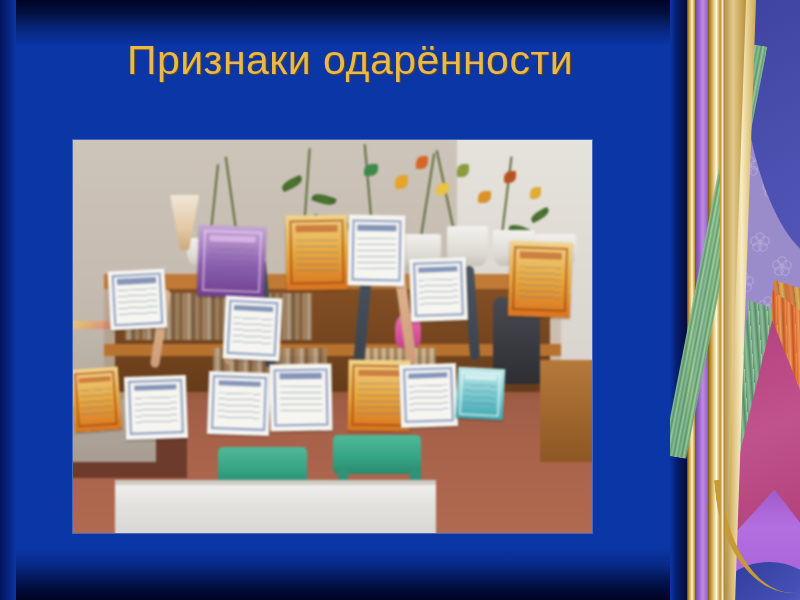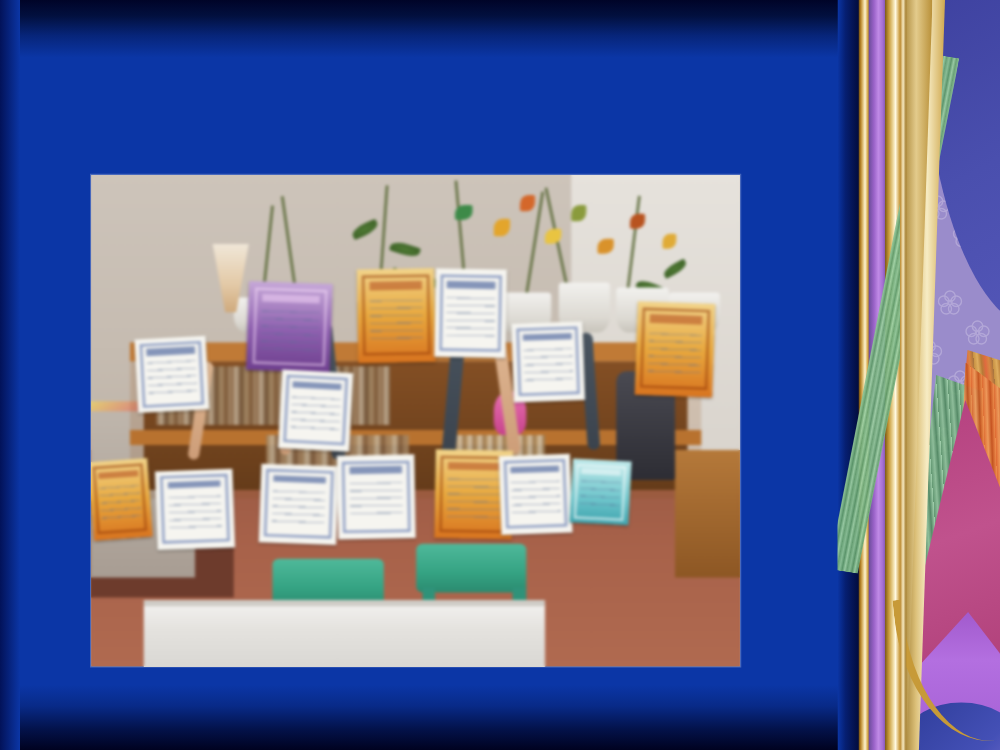--- a/index.html
+++ b/index.html
@@ -460,20 +460,21 @@
     <div class="fan-orange"></div>
     <div class="magenta-sweep"></div>
     <div class="violet-sweep"></div>
     <div class="blue-oval"></div>
     <div class="gold-wedge"></div>
     <div class="gold-wedge2"></div>
     <div class="gold-arc"></div>
     <div class="gold-edge-right"></div>
   </div>
 
+  <div class="title">Признаки одарённости</div>
 
   <div class="photo">
     <div class="photo-inner">
 
       <div class="wall"></div>
       <div class="wall-right"></div>
       <div class="wall-posters"></div>
       <div class="floor"></div>
       <div class="floor-left-dark"></div>
       <div class="wall-left-panel"></div>

